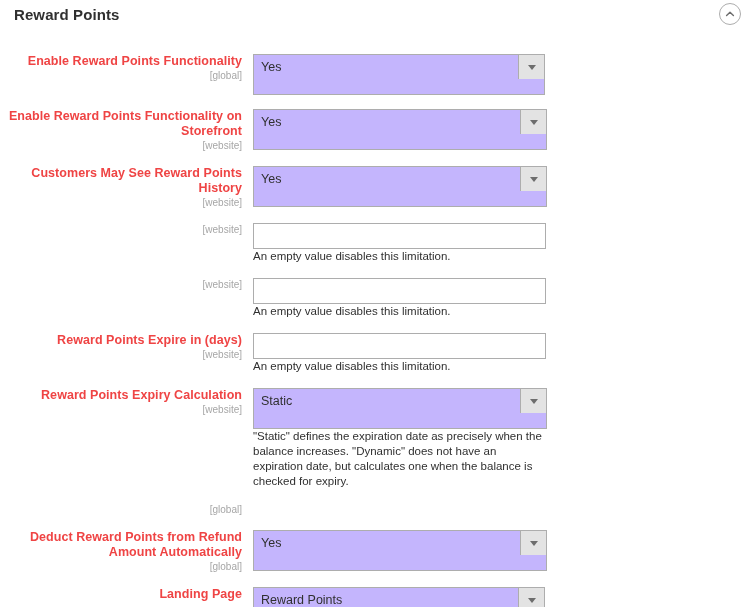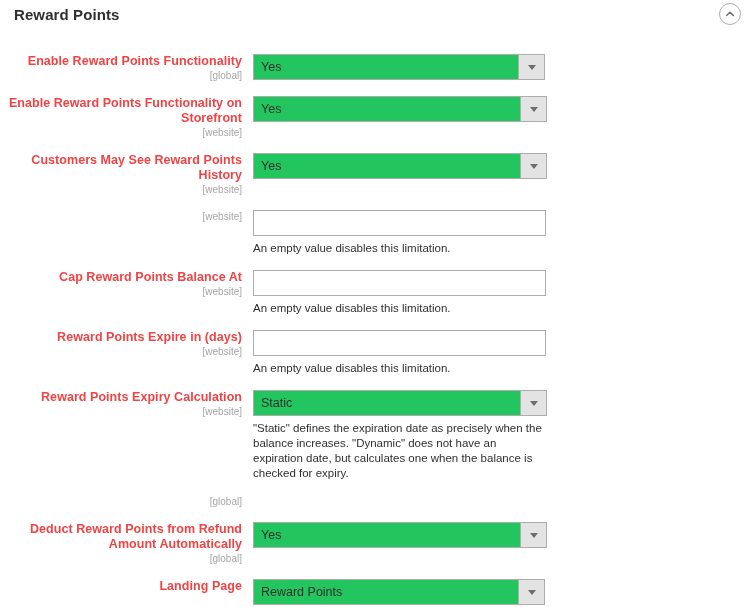--- a/index.html
+++ b/index.html
@@ -81,23 +81,23 @@
   }
   .field-control-col {
     flex: 1 1 auto;
     padding-left: 11px;
   }
 
   
   .select-wrap {
     position: relative;
     display: block;
-    height: 26px;
+    height: 41px;
     border: 1px solid #adadad;
-    background: #22c55e;
+    background: #c4b5fd;
     overflow: hidden;
   }
   .select-wrap.w-narrow { width: 292px; }
   .select-wrap.w-wide   { width: 294px; }
   .select-value {
     display: block;
     height: 24px;
     line-height: 24px;
     padding-left: 7px;
     padding-right: 34px;
@@ -140,21 +140,20 @@
     color: #303030;
     padding: 0 7px;
     outline: none;
   }
 
   
   .field-note {
     font-size: 11.5px;
     color: #303030;
     line-height: 15px;
-    margin-top: 5px;
     max-width: 292px;
   }
 
   .spacer-top { height: 24px; }
 </style>
 </head>
 <body>
 
 <div class="section-header">
   <span class="section-title">Reward Points</span>
@@ -214,21 +213,20 @@
       <div class="field-label-col">
         <span class="field-scope">[website]</span>
       </div>
       <div class="field-control-col">
         <input type="text" class="text-input" style="">
         <div class="field-note">An empty value disables this limitation.</div>
       </div>
     </div>
     <div class="field-row">
       <div class="field-label-col">
-        <span class="field-label">Cap Reward Points Balance At</span>
         <span class="field-scope">[website]</span>
       </div>
       <div class="field-control-col">
         <input type="text" class="text-input" style="">
         <div class="field-note">An empty value disables this limitation.</div>
       </div>
     </div>
     <div class="field-row">
       <div class="field-label-col">
         <span class="field-label">Reward Points Expire in (days)</span>

